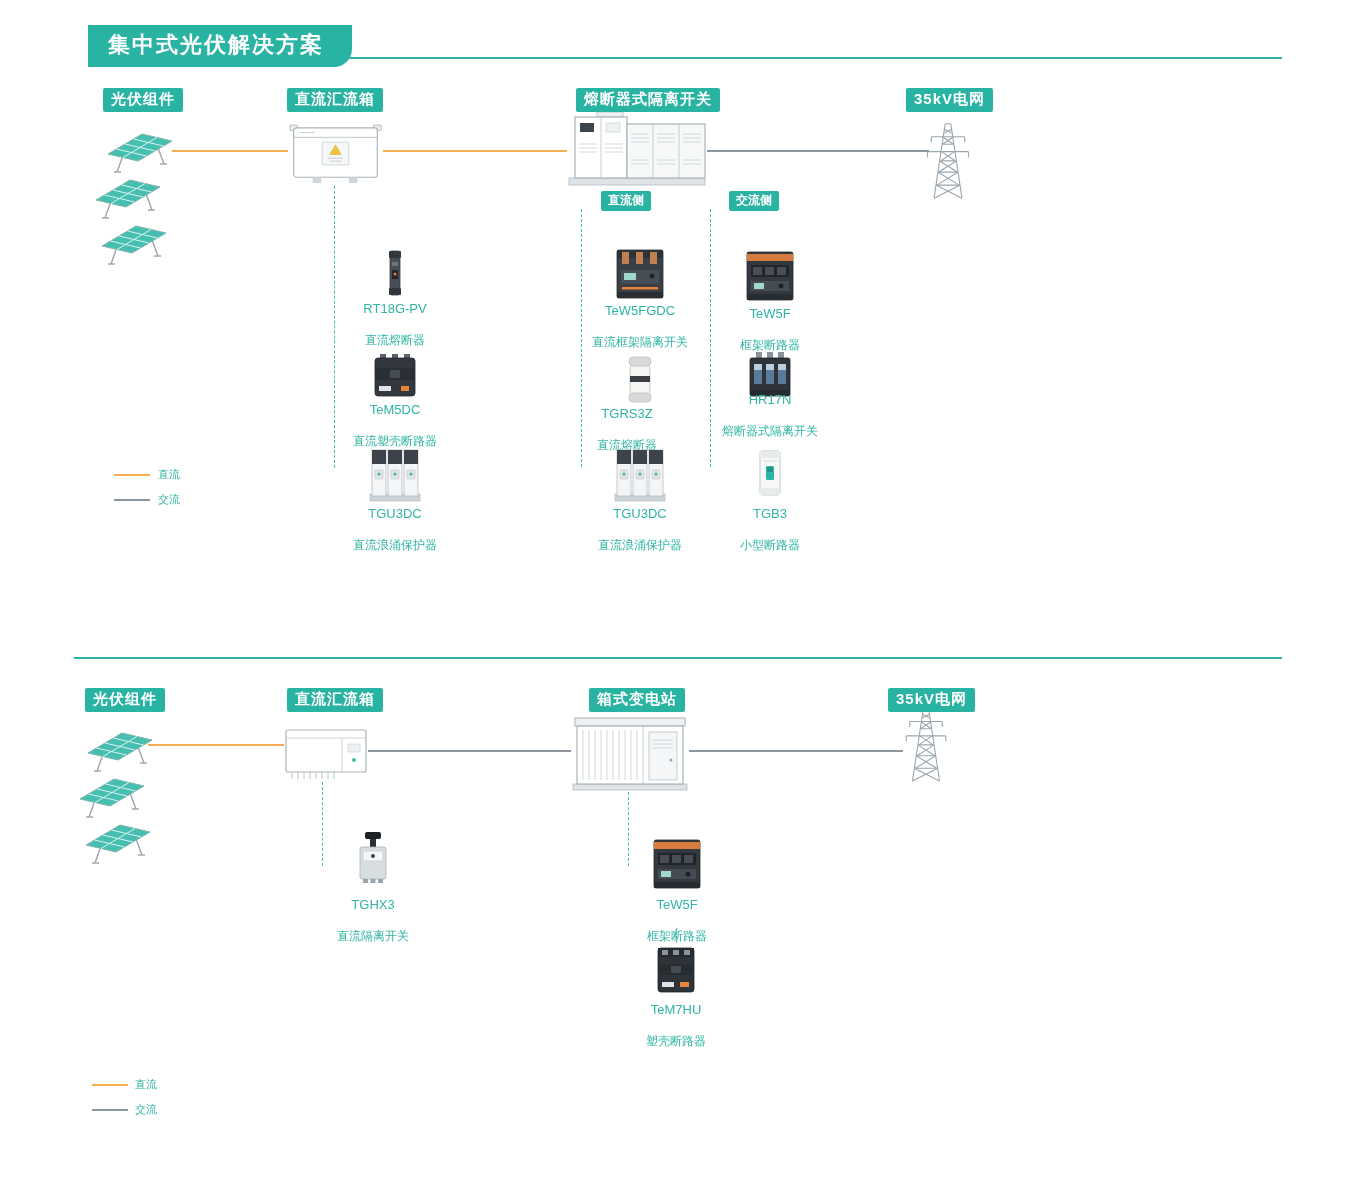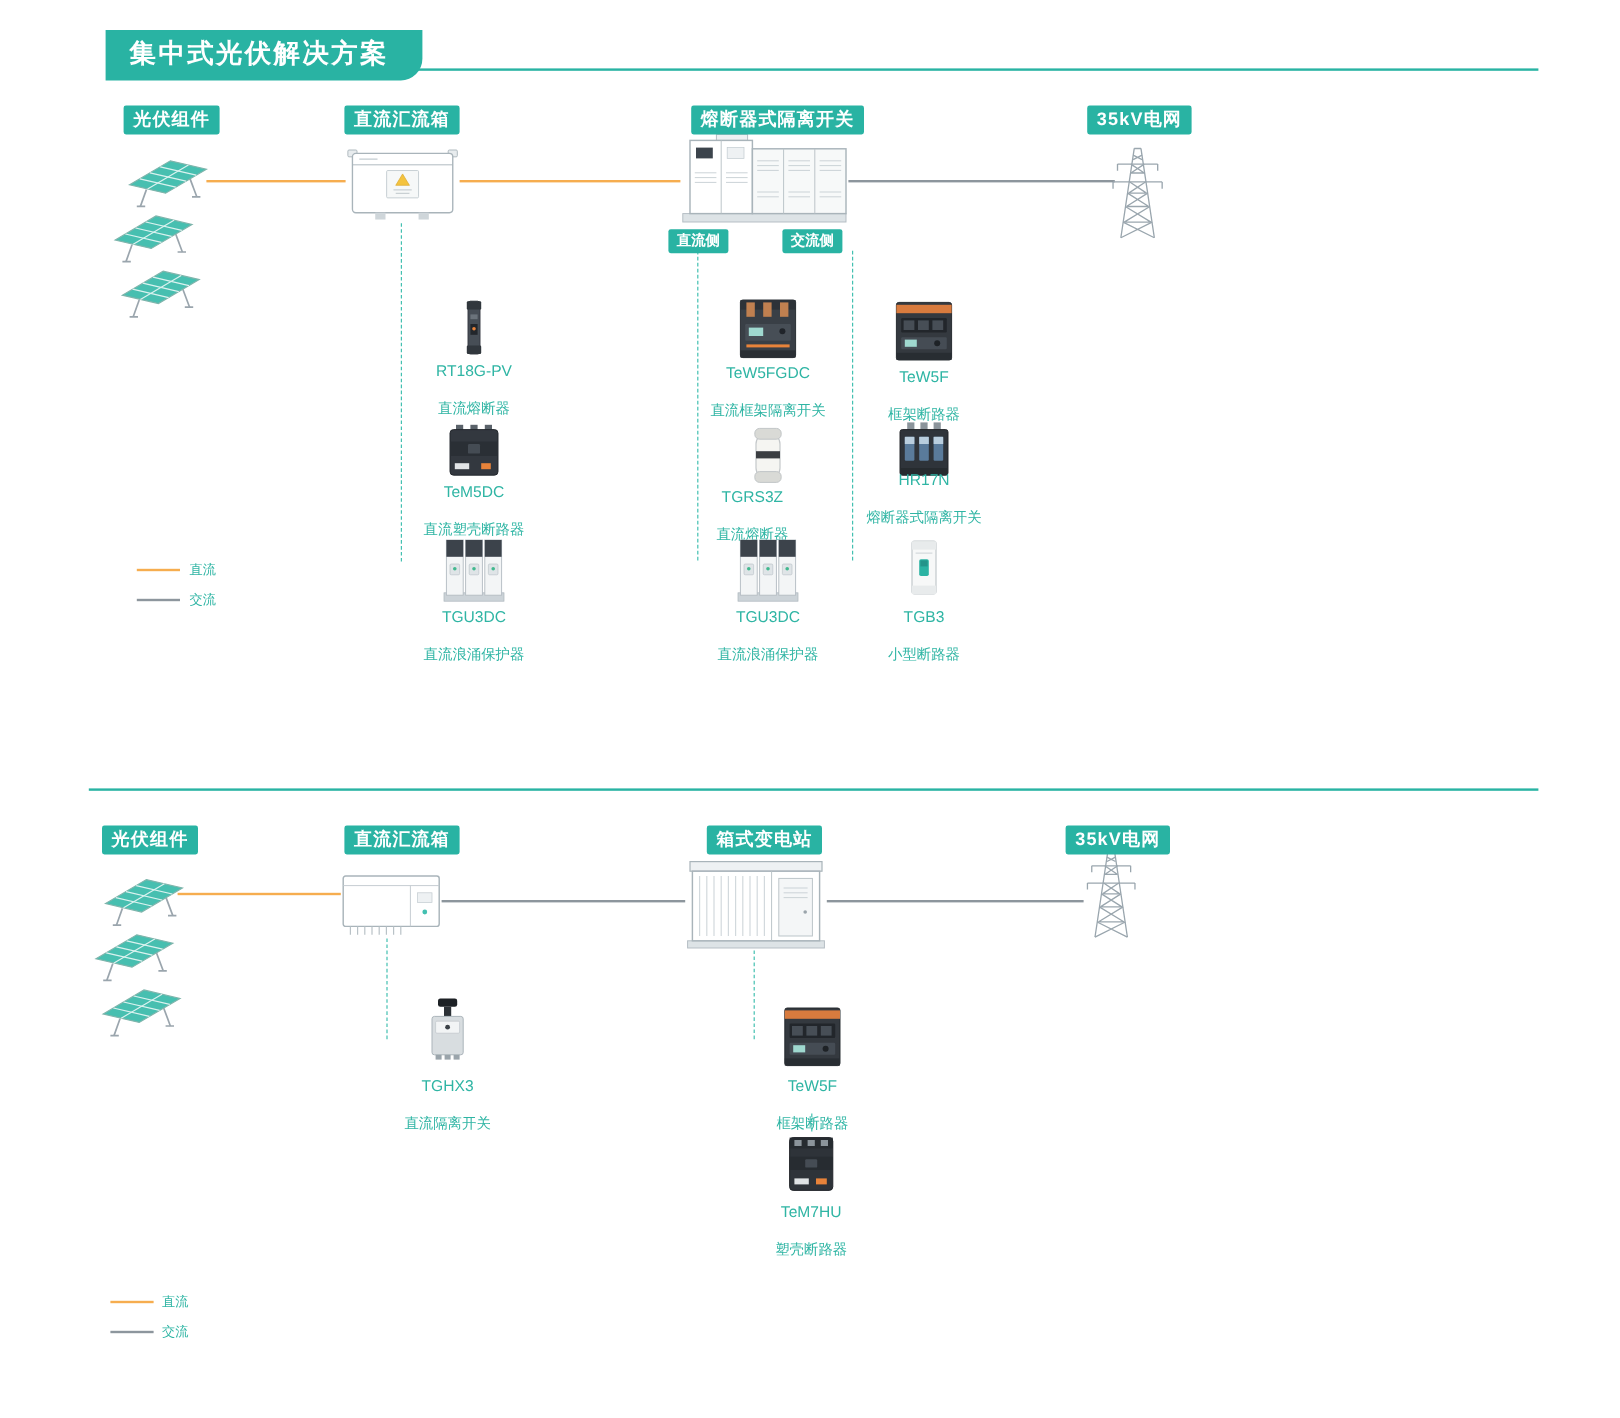--- a/index.html
+++ b/index.html
@@ -4,21 +4,21 @@
 <style>
   html,body{margin:0;padding:0;background:#fff;}
   .canvas{position:relative;width:1350px;height:1182px;background:#fff;overflow:hidden;
           font-family:"Liberation Sans","DejaVu Sans",sans-serif;}
   .abs{position:absolute;}
   .section-header{position:absolute;background:#29b3a3;color:#fff;font-size:22px;font-weight:bold;
           letter-spacing:2px;padding:5px 28px 7px 20px;border-radius:0 0 18px 0;z-index:2;white-space:nowrap;text-align:right;}
   .header-line{position:absolute;height:2px;background:#29b3a3;z-index:1;}
   .badge{position:absolute;background:#29b3a3;color:#fff;font-weight:bold;font-size:15px;
           letter-spacing:1px;padding:2px 8px 3px;border-radius:2px;white-space:nowrap;z-index:2;}
-  .badge-sm{font-size:12px;padding:1px 7px 2px;letter-spacing:0;font-weight:bold;}
+  .badge-sm{font-size:12px;padding:1px 7px 2px;letter-spacing:0;font-weight:bold;margin-left:44px;}
   .hline{position:absolute;height:2px;}
   .dc{background:#f6ad4f;}
   .ac{background:#8d969d;}
   .vline{position:absolute;width:0;border-left:1px dashed #43c0b1;}
   .prod-img{position:absolute;transform:translateX(-50%);}
   .prod-text{position:absolute;transform:translateX(-50%);width:180px;text-align:center;color:#2fb5a4;}
   .prod-name{font-size:13px;line-height:16px;}
   .prod-desc{font-size:12px;line-height:15px;margin-top:16px;}
   .legend-label{position:absolute;font-size:11px;color:#2fb5a4;}
 </style>
@@ -296,21 +296,21 @@
         <use href="#sym-combiner"></use>
       </svg></div>
   <div class="abs" style="left:567px;top:110px"><svg width="140" height="78">
         <use href="#sym-inverter-station"></use>
       </svg></div>
   <div class="abs" style="left:920px;top:120px"><svg width="56" height="80" viewBox="0 0 60 86">
         <use href="#sym-tower"></use>
       </svg></div>
 
   <div class="badge badge-sm" style="left:557px;top:191px">直流侧</div>
-  <div class="badge badge-sm" style="left:652px;top:191px">交流侧</div>
+  <div class="badge badge-sm" style="left:685px;top:191px">交流侧</div>
 
   <div class="vline" style="left:334px;top:186px;height:282px"></div>
   <div class="vline" style="left:581px;top:209px;height:258px"></div>
   <div class="vline" style="left:710px;top:209px;height:258px"></div>
 
   <div class="prod-img" style="left:395px;top:248px"><svg width="26" height="50">
         <use href="#sym-rt18g"></use>
       </svg></div>
   <div class="prod-text" style="left:395px;top:301px">
     <div class="prod-name">RT18G-PV</div>

